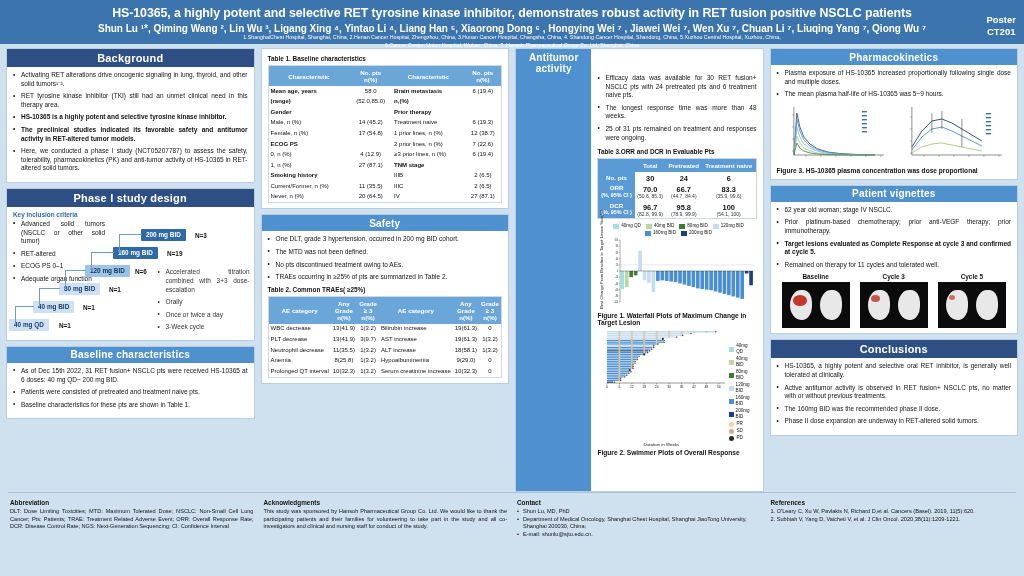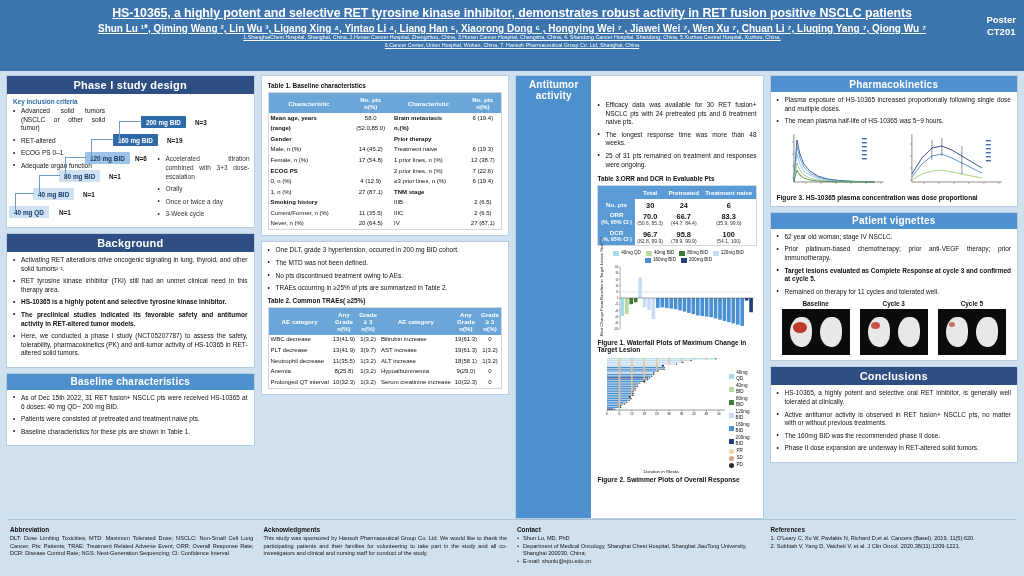--- a/index.html
+++ b/index.html
@@ -7,21 +7,21 @@
     width:1024px;height:576px;overflow:hidden;
     background:#cfe0ef;
     font-family:"Liberation Sans", sans-serif;
     color:#111;
   }
   .poster{position:relative;width:1024px;height:576px;background:#cfe0ef;}
 
   
   .header{
     background:#3c74ad;color:#fff;padding:6px 10px 7px 10px;
-    text-align:center;position:relative;height:71px;box-sizing:border-box;text-decoration:underline;
+    text-align:center;position:relative;height:44px;box-sizing:border-box;
   }
   .header h1{
     margin:0 0 4px 0;font-size:12.4px;font-weight:bold;letter-spacing:-0.1px;
     line-height:14px;
   }
   .authors{font-size:10px;font-weight:bold;line-height:9px;margin:0 40px;}
   .affil{font-size:5.3px;line-height:7px;margin:1px 70px 0 70px;}
   .poster-id{
     position:absolute;right:8px;top:14px;text-align:center;
     font-size:9.5px;font-weight:bold;line-height:12px;
@@ -128,20 +128,33 @@
     <div class="affil">6.Cancer Center, Union Hospital, Wuhan, China,  7. Hansoh Pharmaceutical Group Co. Ltd, Shanghai, China</div>
     <div class="poster-id">
       <div>Poster</div>
       <div>CT201</div>
     </div>
   </div>
 
   <div class="cols">
 
     <div class="col">
+
+      <div class="card">
+        <div class="bar-dark">Background</div>
+        <div class="body">
+          <ul class="bul" id="bg-list">
+              <li>Activating RET alterations drive oncogenic signaling in lung, thyroid, and other solid tumors¹⁻².</li>
+              <li>RET tyrosine kinase inhibitor (TKI) still had an unmet clinical need in this therapy area.</li>
+              <li class="b">HS-10365 is a highly potent and selective tyrosine kinase inhibitor.</li>
+              <li class="b">The preclinical studies indicated its favorable safety and antitumor activity in RET-altered tumor models.</li>
+              <li>Here, we conducted a phase I study (NCT05207787) to assess the safety, tolerability, pharmacokinetics (PK) and anti-tumor activity of HS-10365 in RET-altered solid tumors.</li>
+            </ul>
+        </div>
+      </div>
 
       <div class="card">
         <div class="bar-dark">Phase I study design</div>
         <div class="design">
           <div class="kic">
             <div class="kic-title">Key inclusion criteria</div>
             <ul class="bul" id="kic-list">
                 <li>Advanced solid tumors (NSCLC or other solid tumor)</li>
                 <li>RET-altered</li>
                 <li>ECOG PS 0–1</li>
@@ -170,33 +183,20 @@
           <ul class="bul escnotes" id="esc-notes">
               <li>Accelerated titration combined with 3+3 dose-escalation</li>
               <li>Orally</li>
               <li>Once or twice a day</li>
               <li>3-Week cycle</li>
             </ul>
         </div>
       </div>
 
       <div class="card">
-        <div class="bar-dark">Background</div>
-        <div class="body">
-          <ul class="bul" id="bg-list">
-              <li>Activating RET alterations drive oncogenic signaling in lung, thyroid, and other solid tumors¹⁻².</li>
-              <li>RET tyrosine kinase inhibitor (TKI) still had an unmet clinical need in this therapy area.</li>
-              <li class="b">HS-10365 is a highly potent and selective tyrosine kinase inhibitor.</li>
-              <li class="b">The preclinical studies indicated its favorable safety and antitumor activity in RET-altered tumor models.</li>
-              <li>Here, we conducted a phase I study (NCT05207787) to assess the safety, tolerability, pharmacokinetics (PK) and anti-tumor activity of HS-10365 in RET-altered solid tumors.</li>
-            </ul>
-        </div>
-      </div>
-
-      <div class="card">
         <div class="bar-light">Baseline characteristics</div>
         <div class="body">
           <ul class="bul" id="res-list">
               <li>As of Dec 15th 2022, 31 RET fusion+ NSCLC pts were received HS-10365 at 6 doses: 40 mg QD~ 200 mg BID.</li>
               <li>Patients were consisted of  pretreated and treatment naive pts.</li>
               <li>Baseline characteristics for these pts are shown in Table 1.</li>
             </ul>
         </div>
       </div>
 
@@ -284,20 +284,21 @@
                     <td class="">IV</td>
                     <td class="ctr">27 (87.1)</td>
                   </tr>
                 </tbody>
             </table>
           </div>
         </div>
       </div>
 
       <div class="card">
+        <div class="bar-light">Safety</div>
         <div class="body">
           <ul class="bul" id="saf-list">
               <li>One DLT, grade 3 hypertension, occurred in 200 mg BID cohort.</li>
               <li>The MTD was not been defined.</li>
               <li>No pts discontinued treatment owing to AEs.</li>
               <li>TRAEs occurring in ≥25% of pts are summarized in Table 2.</li>
             </ul>
           <div class="tcap">Table 2.  Common TRAEs( ≥25%)</div>
           <div class="tbl-wrap">
             <table>

